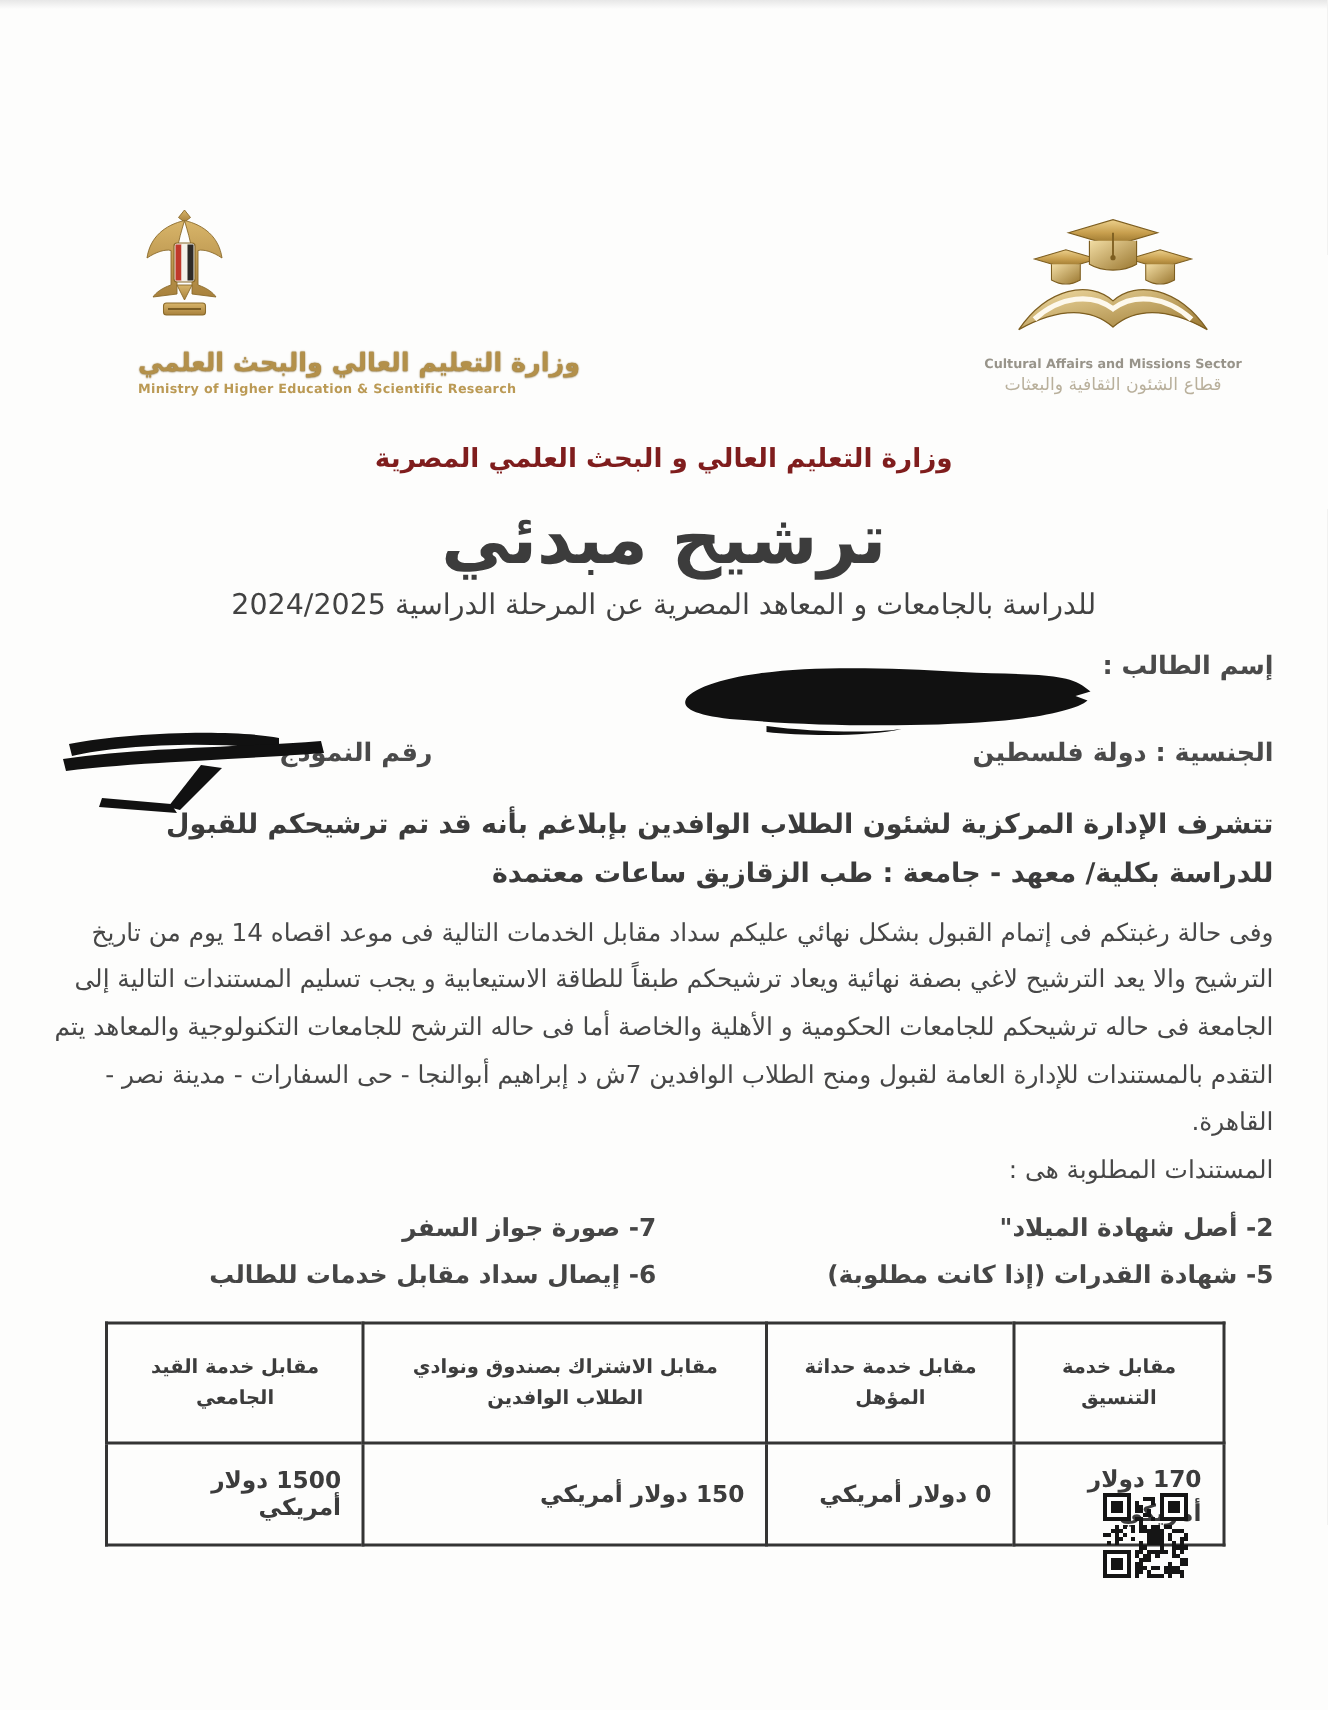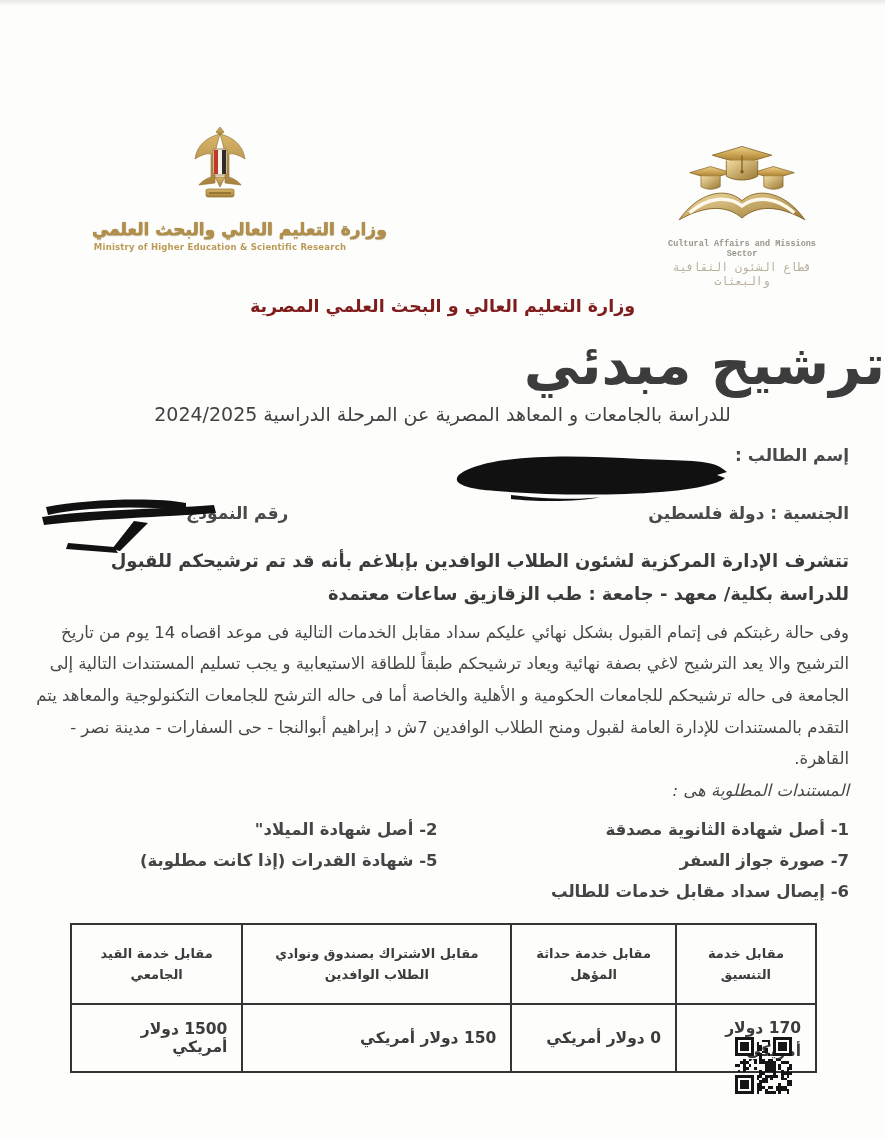--- a/index.html
+++ b/index.html
@@ -8,37 +8,37 @@
   .page {
     position:relative; width:885px; height:1140px; margin:0 auto;
     background:#fdfdfc; overflow:hidden; color:#3e3e3e;
   }
   .page::before{
     content:""; position:absolute; top:0; left:0; right:0; height:6px;
     background:linear-gradient(#e7e7e7, rgba(255,255,255,0)); pointer-events:none;
   }
 
   
-  .ministry-logo { position:absolute; left:92px; top:125px; width:256px; text-align:center; }
+  .ministry-logo { position:absolute; left:92px; top:138px; width:256px; }
   .eagle-svg { width:62px; height:76px; display:inline-block; }
   .calligraphy {
     margin-top:14px; font-weight:bold; font-size:17px; white-space:nowrap;
     color:#b3904a; text-shadow:0 1px 1px rgba(120,90,30,.45), 0 0 1px #8a6a28;
     letter-spacing:-0.5px;
   }
   .ministry-english { margin-top:3px; font-size:8.5px; font-weight:bold; color:#bb9a55; letter-spacing:0.2px; }
 
-  .sector-logo { position:absolute; left:653px; top:136px; width:178px; text-align:center;font-family:Liberation Mono, monospace; }
+  .sector-logo { position:absolute; left:653px; top:136px; width:178px; text-align:center; }
   .sector-svg { width:150px; height:96px; display:inline-block; }
   .sector-english { margin-top:2px; font-size:8.5px; font-weight:bold; color:#98948a; }
   .sector-arabic { margin-top:1px; font-size:11.5px; color:#b9b09c; direction:rtl;text-align:center; }
 
   
   .org-line { padding-top:296px; text-align:center; font-size:17.5px; font-weight:bold; color:#7f1d1d; direction:rtl; }
-  .doc-title { margin-top:16px; text-align:right; font-size:56px; font-weight:bold; color:#3c3c3c; direction:rtl; }
+  .doc-title { margin-top:16px; text-align:center; font-size:46px; font-weight:bold; color:#3c3c3c; direction:rtl; }
   .subtitle { margin-top:6px; text-align:center; font-size:19px; font-weight:normal; color:#424242; direction:rtl; }
 
   
   .student-block { margin:20px 36px 0 36px; direction:rtl; font-size:17px; font-weight:600; color:#4a4a4a; }
   .name-row { display:flex; align-items:flex-start; height:46px; }
   .name-label { white-space:nowrap; }
   .name-redaction { width:282px; height:52px; margin-right:2px; margin-top:6px; }
   .info-row { display:flex; justify-content:space-between; align-items:center; margin-top:2px; height:40px; }
   .form-number { position:relative; display:flex; align-items:center; }
   .form-label { white-space:nowrap; color:#4a4a4a; }
@@ -46,21 +46,21 @@
 
   
   .intro-bold {
     margin:12px 36px 0 36px; direction:rtl; text-align:right;
     font-size:18px; font-weight:bold; color:#3b3b3b; line-height:1.82;
   }
   .body-par {
     margin:6px 36px 0 36px; direction:rtl; text-align:right;
     font-size:16.5px; font-weight:500; color:#474747; line-height:1.92;
   }
-  .docs-intro { margin:0 36px; direction:rtl; text-align:right; font-size:16.5px; font-weight:500; color:#474747; line-height:1.9;font-style:italic; }
+  .docs-intro { margin:0 36px; direction:rtl; text-align:right; font-size:16.5px; font-weight:500; color:#474747; line-height:1.9; }
 
   
   .docs-grid {
     margin:14px 36px 0 36px; direction:rtl;
     display:grid; grid-template-columns:1fr 1fr; column-gap:10px; row-gap:12px;
     font-size:16.5px; font-weight:600; color:#454545; text-align:right;
   }
 
   
   .fees-table {
@@ -163,21 +163,20 @@
         </svg>
       </span>
     </div>
   </div>
 
   <p class="intro-bold">تتشرف الإدارة المركزية لشئون الطلاب الوافدين بإبلاغم بأنه قد تم ترشيحكم للقبول للدراسة بكلية/ معهد - جامعة : طب الزقازيق ساعات معتمدة</p>
   <p class="body-par">وفى حالة رغبتكم فى إتمام القبول بشكل نهائي عليكم سداد مقابل الخدمات التالية فى موعد اقصاه 14 يوم من تاريخ الترشيح والا يعد الترشيح لاغي بصفة نهائية ويعاد ترشيحكم طبقاً للطاقة الاستيعابية و يجب تسليم المستندات التالية إلى الجامعة فى حاله ترشيحكم للجامعات الحكومية و الأهلية والخاصة أما فى حاله الترشح للجامعات التكنولوجية والمعاهد يتم التقدم بالمستندات للإدارة العامة لقبول ومنح الطلاب الوافدين 7ش د إبراهيم أبوالنجا - حى السفارات - مدينة نصر - القاهرة.</p>
   <p class="docs-intro">المستندات المطلوبة هى :</p>
 
   <div class="docs-grid">
-    <div>1- أصل شهادة الثانوية مصدقة</div>
     <div>2- أصل شهادة الميلاد"</div>
     <div>7- صورة جواز السفر</div>
     <div>5- شهادة القدرات (إذا كانت مطلوبة)</div>
     <div>6- إيصال سداد مقابل خدمات للطالب</div>
   </div>
 
   <table class="fees-table">
     <colgroup>
       <col style="width:18.8%">
         <col style="width:22.1%">

